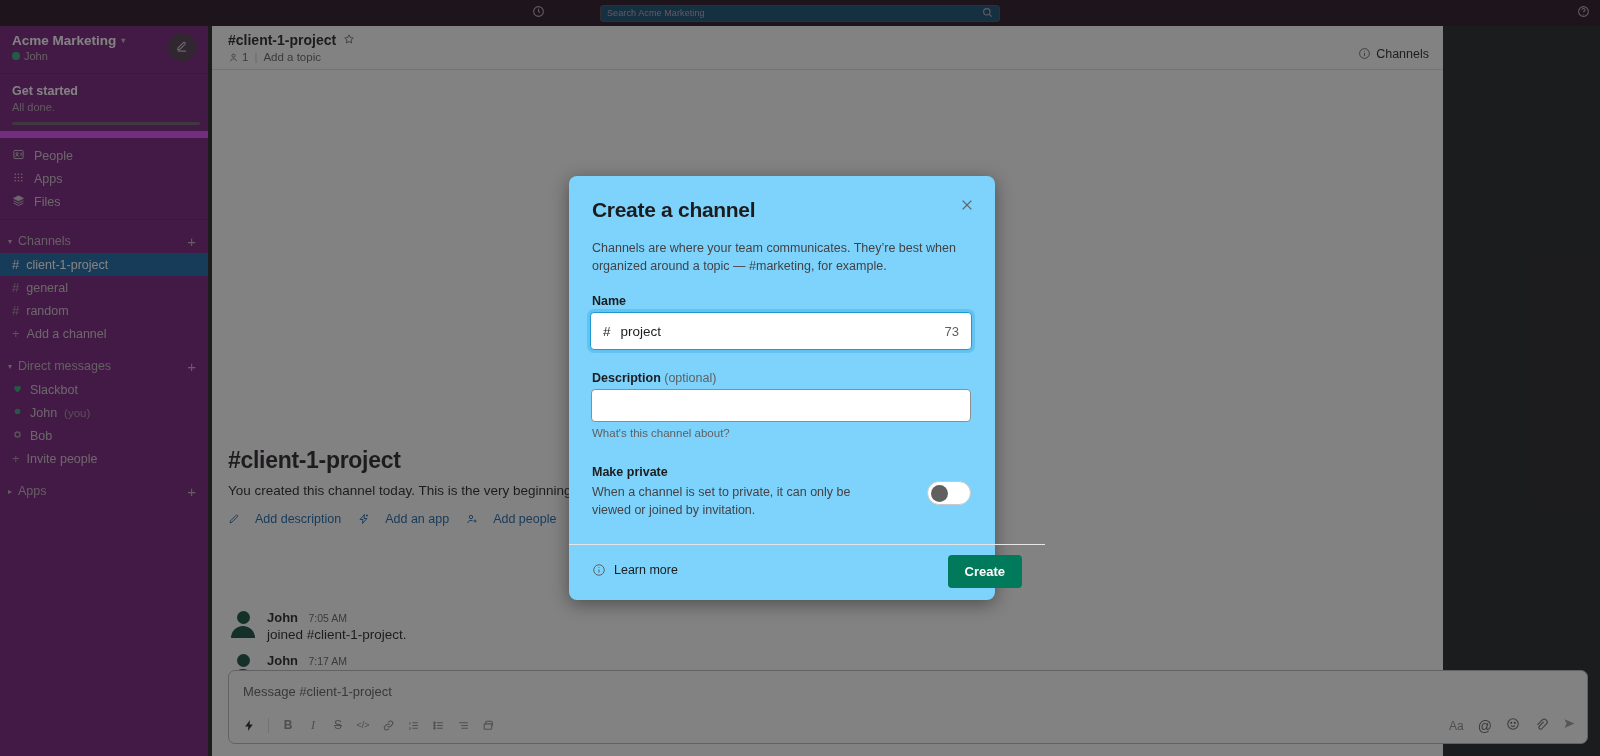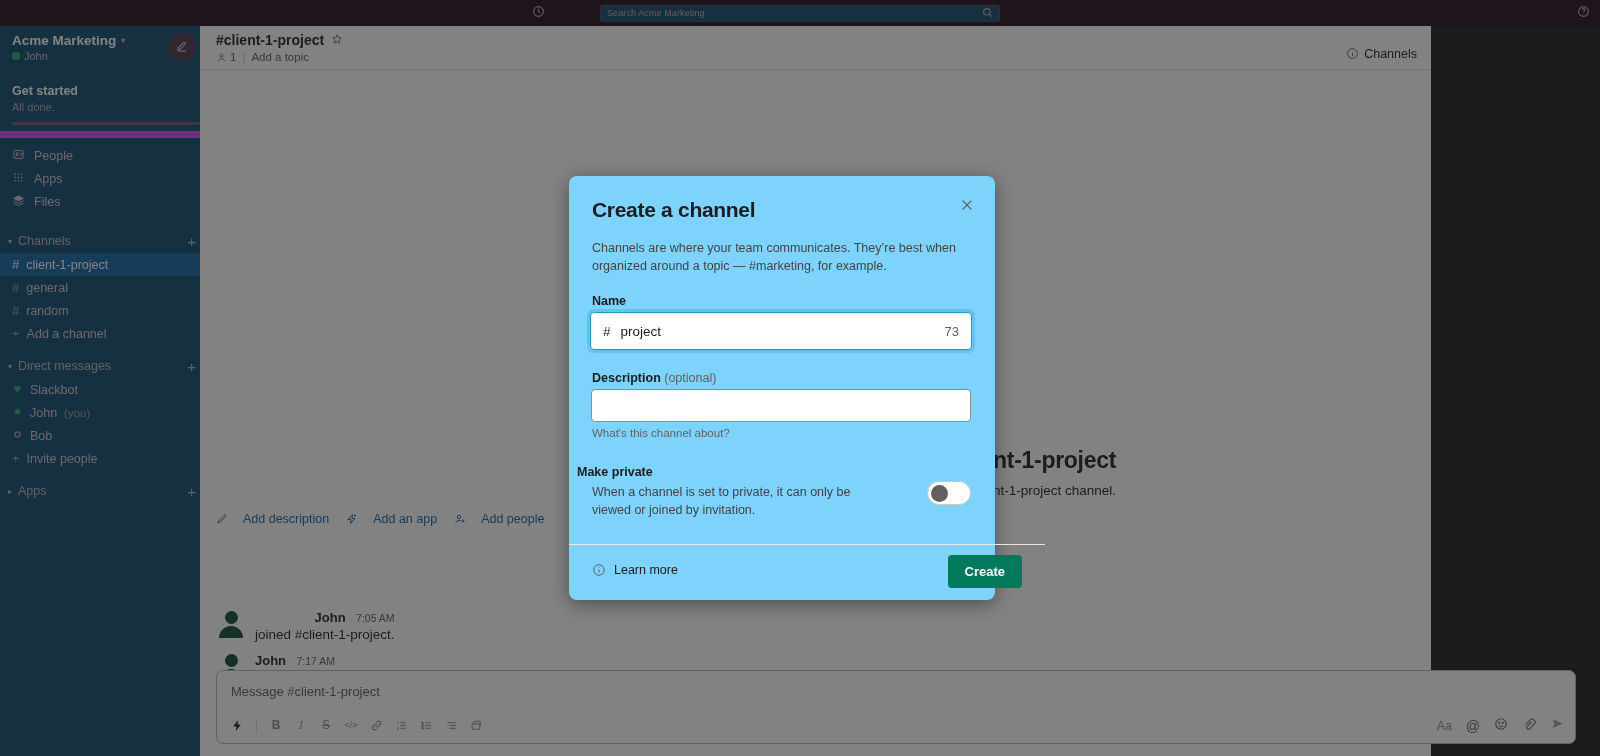--- a/index.html
+++ b/index.html
@@ -29,21 +29,21 @@
     position: relative;
   }
   #search-box .ph { font-size: 9px; color: #b9a7b6; letter-spacing: .1px; }
   #search-box .mag { position: absolute; right: 6px; top: 50%; transform: translateY(-50%); }
   #help-icon { position: absolute; right: 10px; top: 50%; transform: translateY(-50%); }
 
   
   #sidebar {
     position: absolute; top: 26px; left: 0;
     width: 208px; height: 730px;
-    background: #0c4a6e;
+    background: #701a75;
     color: #d6ccd4;
     overflow: hidden;
   }
   #ws-header {
     height: 48px; padding: 7px 12px 0 12px;
     display: flex; justify-content: space-between; align-items: flex-start;
     border-bottom: 1px solid #3c2c3a;
   }
   #ws-name { font-size: 13.5px; font-weight: bold; color: #ffffff; display: flex; align-items: center; gap: 5px; }
   #ws-user { font-size: 11px; color: #c2b5c0; display: flex; align-items: center; gap: 4px; margin-top: 2px; }
@@ -80,24 +80,23 @@
     height: 23px; display: flex; align-items: center; gap: 7px;
     padding: 0 12px; font-size: 12.5px; color: #cfc3cd; cursor: pointer;
   }
   .chan-item.active { background: #1164a3; color: #ffffff; font-weight: normal; }
   .hash { color: #a695a4; font-size: 13px; }
   .chan-item.active .hash { color: #ffffff; }
   .muted-you { color: #a091a0; font-size: 11.5px; }
 
   
   #main {
-    position: absolute; top: 26px; left: 200px;
+    position: absolute; top: 26px; left: 212px;
     width: 1231px; height: 730px;
     background: #ffffff;
-    text-align: right;
   }
   #chan-header {
     height: 44px; border-bottom: 1px solid #e0e0e0;
     padding: 6px 14px 0 16px;
     display: flex; justify-content: space-between;
   }
   #ch-title { font-size: 14px; font-weight: bold; color: #1d1c1d; display: flex; align-items: center; gap: 7px; }
   #ch-meta { font-size: 11.5px; color: #616061; display: flex; align-items: center; gap: 6px; margin-top: 3px; }
   #ch-meta .sep { color: #c8c8c8; }
   #details-btn { display: flex; align-items: center; gap: 5px; font-size: 12.5px; color: #1d1c1d; cursor: pointer; margin-top: 6px; }
@@ -166,21 +165,21 @@
   #name-count { font-size: 13px; color: #616061; }
 
   #desc-label { position: absolute; left: 23px; top: 195px; }
   #desc-field {
     position: absolute; left: 22px; top: 213px;
     width: 380px; height: 33px;
     border: 1px solid #8d8d8d; border-radius: 4px; background: #ffffff;
   }
   #desc-hint { position: absolute; left: 23px; top: 251px; font-size: 11.5px; color: #616061; }
 
-  #priv-label { position: absolute; left: 8px; top: 289px; }
+  #priv-label { position: absolute; left: 23px; top: 289px; }
   #priv-text { position: absolute; left: 23px; top: 307px; width: 270px; font-size: 12.5px; color: #454245; line-height: 1.45; }
   #toggle {
     position: absolute; left: 358px; top: 305px;
     width: 44px; height: 24px; border-radius: 13px;
     background: #ffffff; border: 1px solid #c9c9c9;
     cursor: pointer;
   }
   #toggle .knob { position: absolute; left: 3px; top: 3px; width: 17px; height: 17px; border-radius: 50%; background: #616061; }
 
   #m-footer { position: absolute; left: 0; top: 368px; width: 476px; height: 56px; border-top: 1px solid #e6e6e6; }

